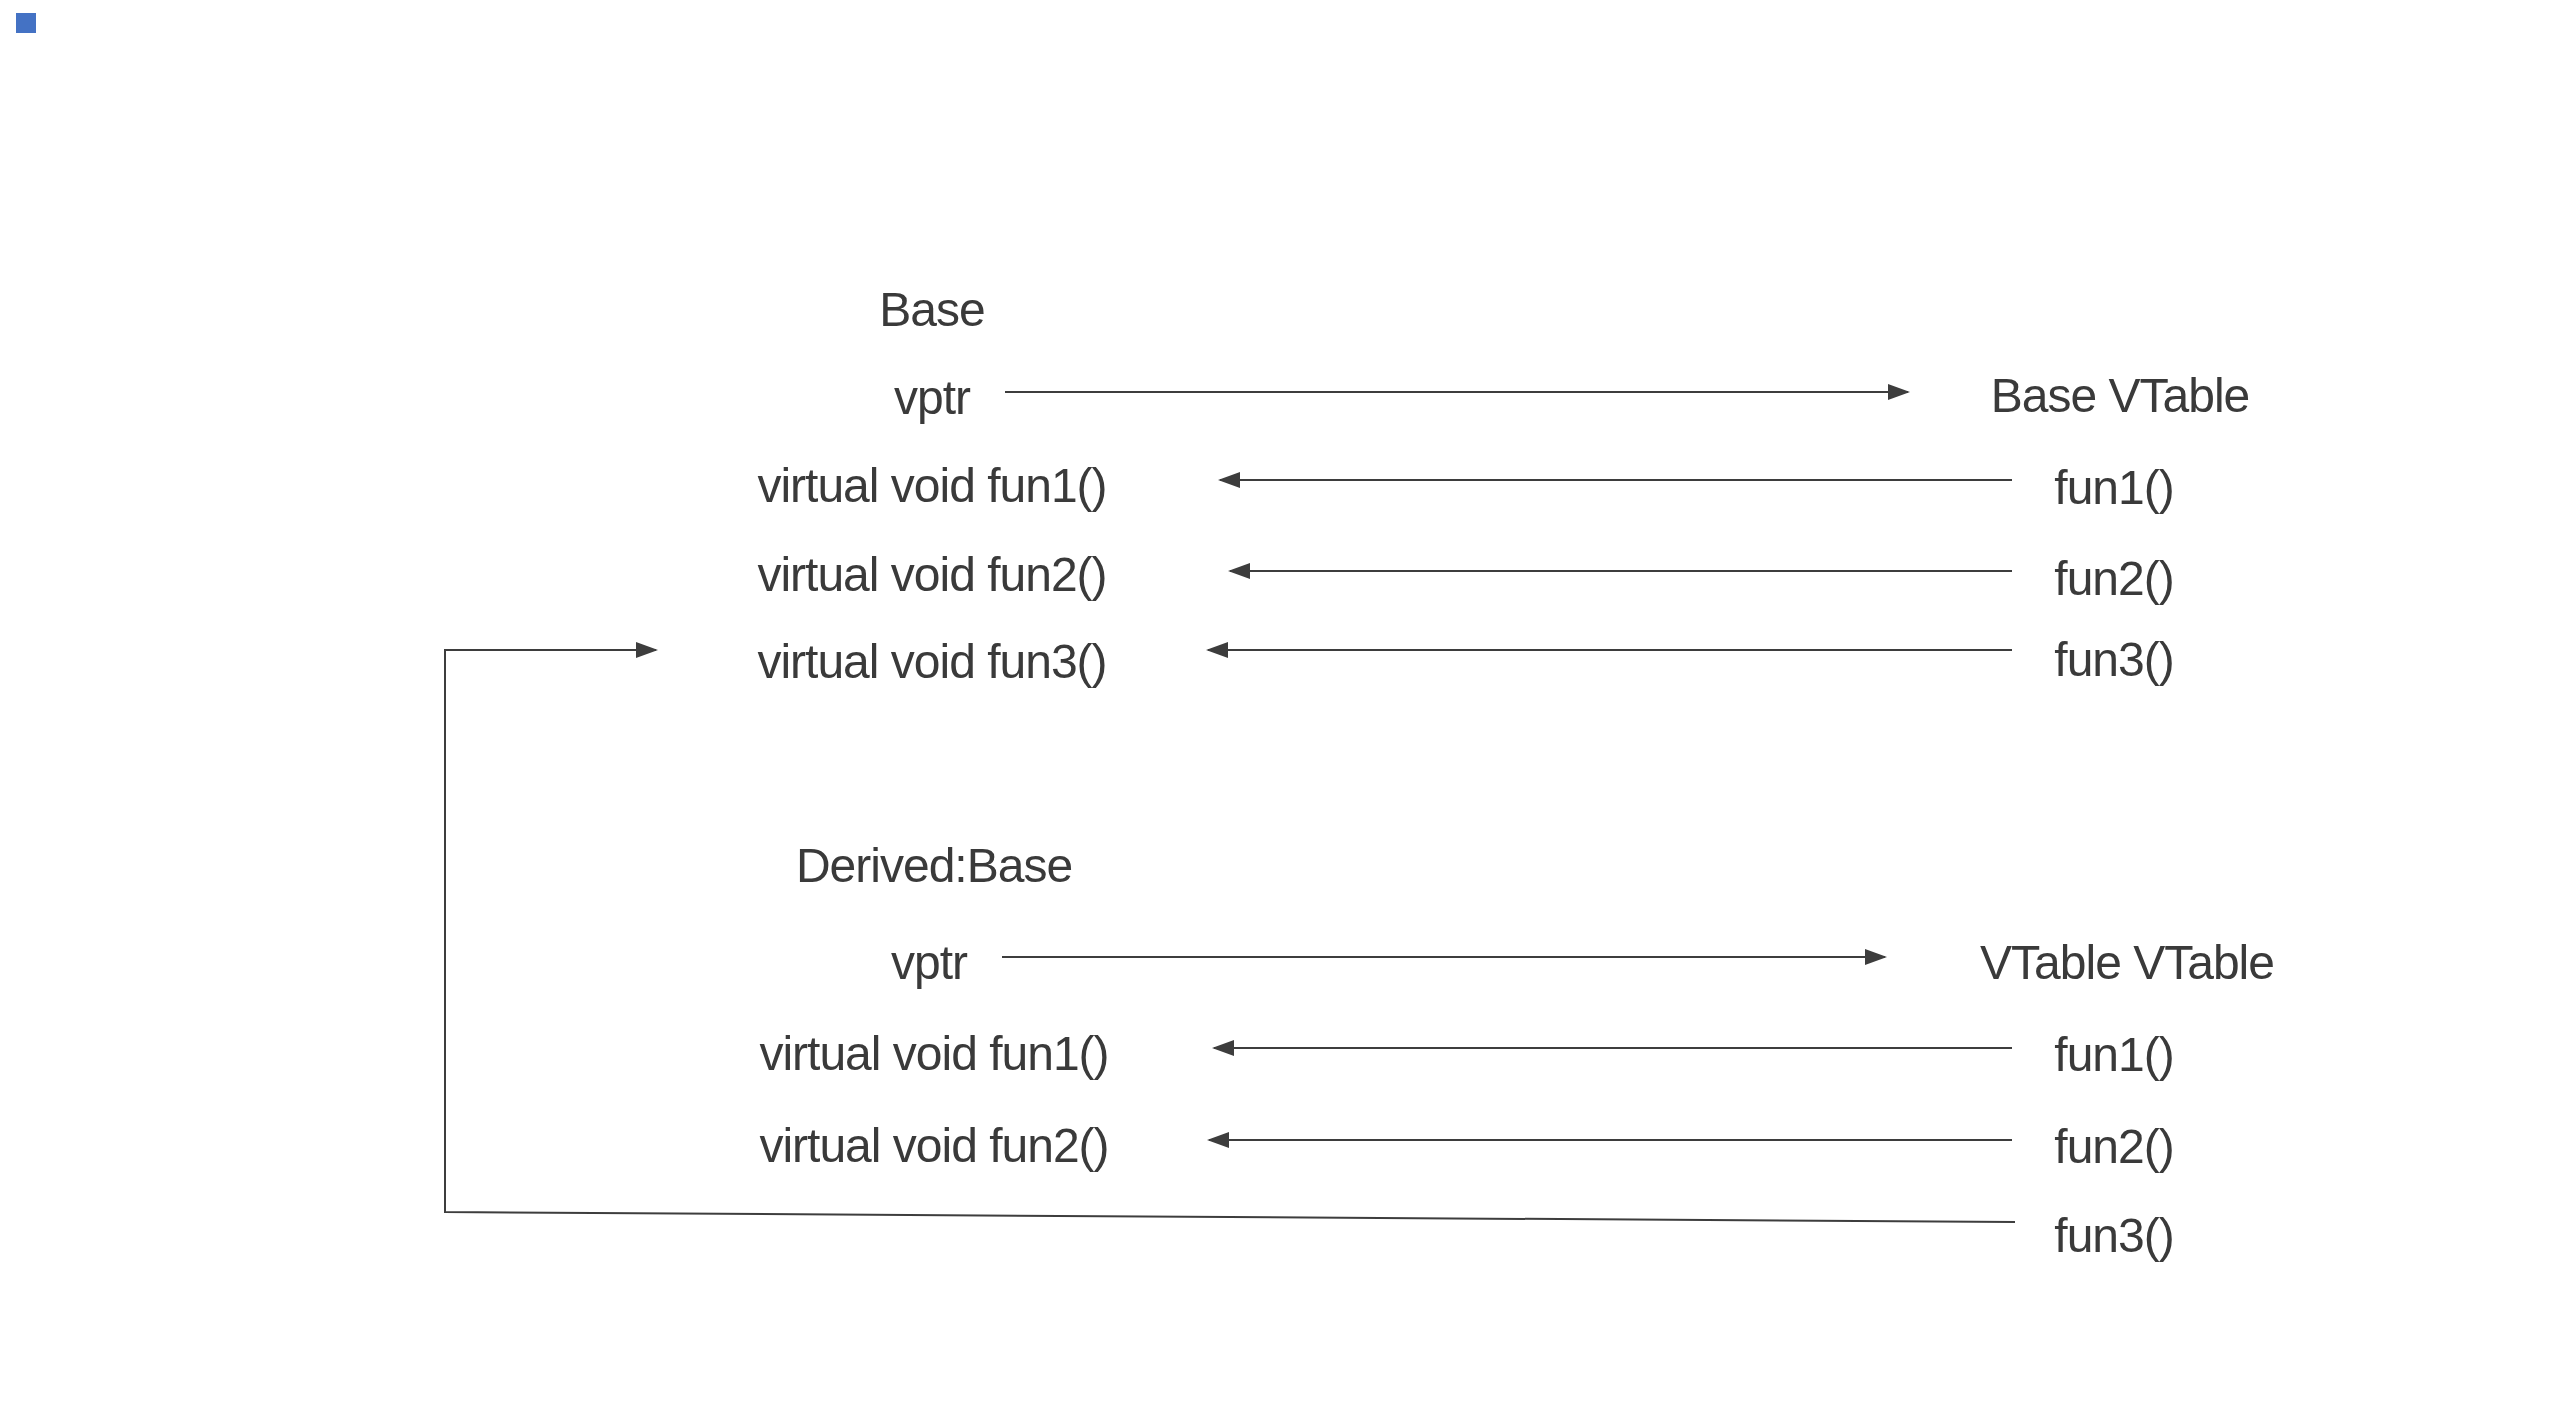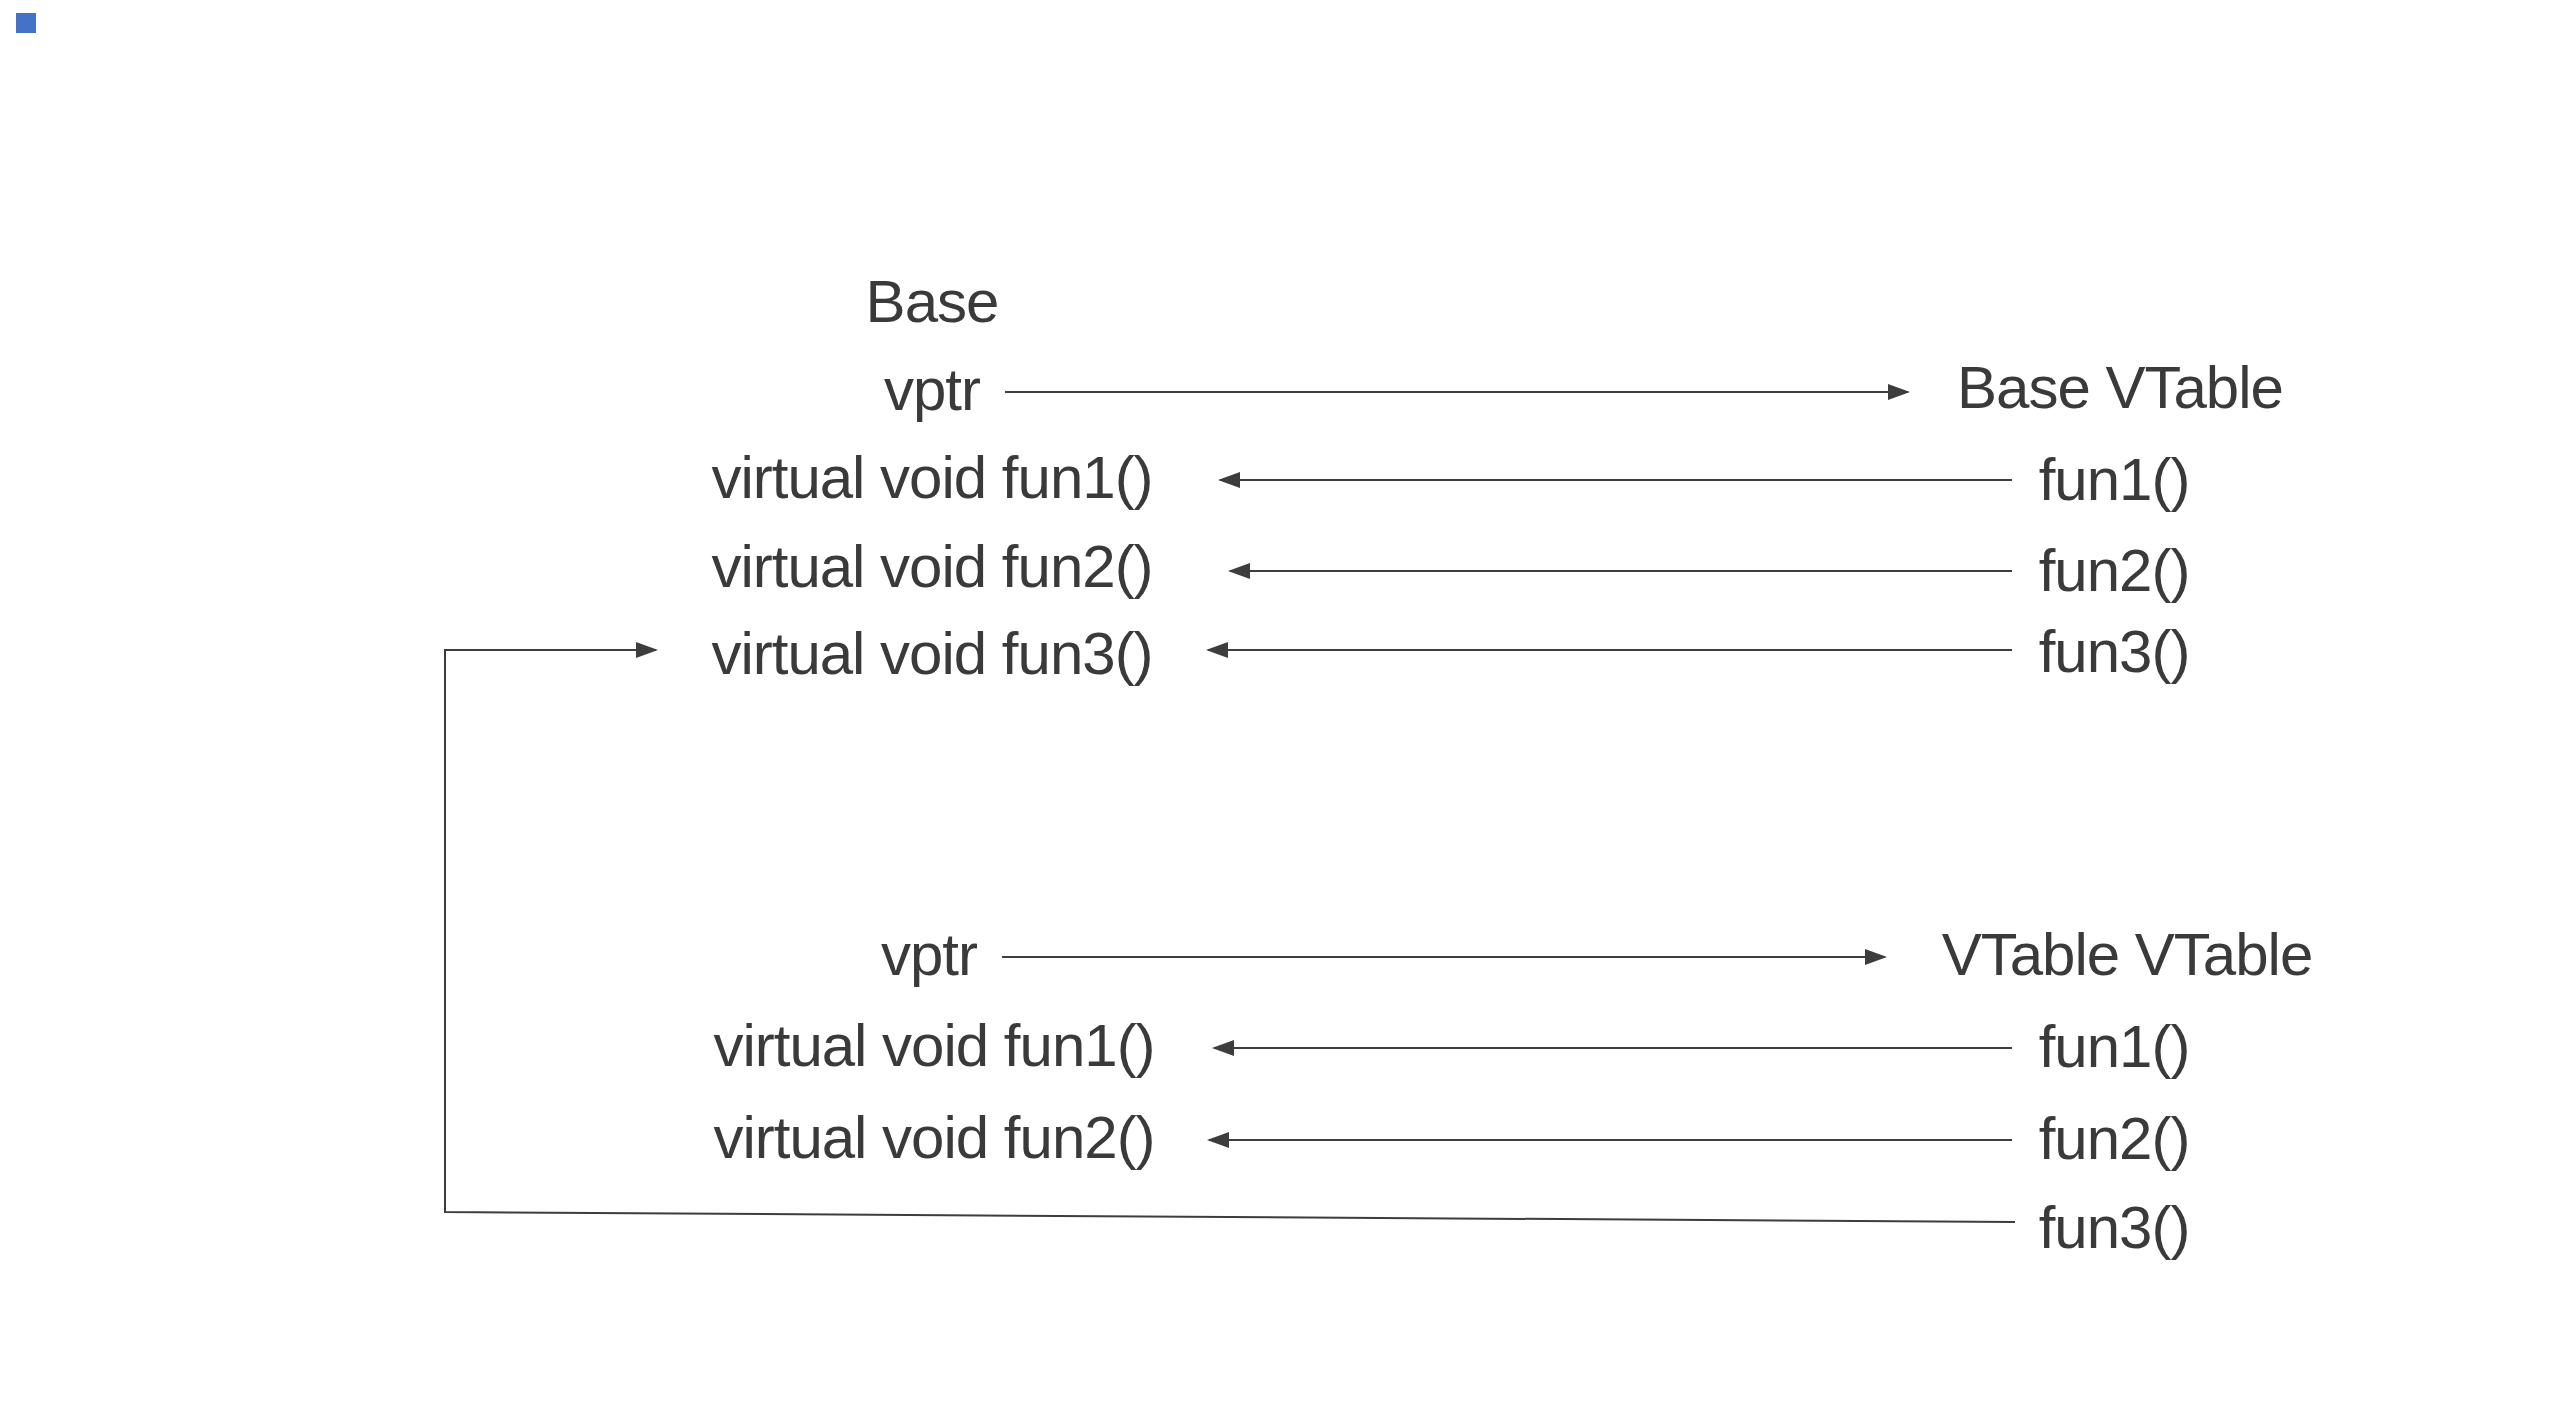--- a/index.html
+++ b/index.html
@@ -11,25 +11,26 @@
     position: relative;
     width: 2554px;
     height: 1428px;
     background: var(--bg, #ffffff);
     font-family: "Liberation Sans", sans-serif;
     overflow: hidden;
   }
   .lbl {
     position: absolute;
     transform: translate(-50%, -50%);
-    font-size: 60px;
+    font-size: 48px;
     letter-spacing: -1px;
     color: var(--text-color, #3a3a3a);
     white-space: nowrap;
     line-height: 1;
+    margin-top: 8px;
   }
   #arrow-layer {
     position: absolute;
     left: 0;
     top: 0;
     width: 2554px;
     height: 1428px;
   }
   #arrow-layer path.link {
     fill: none;
@@ -56,20 +57,21 @@
   <div class="lbl" style="left:932px; top:390px;">vptr</div>
   <div class="lbl" style="left:932px; top:478px;">virtual void fun1()</div>
   <div class="lbl" style="left:932px; top:567px;">virtual void fun2()</div>
   <div class="lbl" style="left:932px; top:654px;text-align:center;">virtual void fun3()</div>
 
   <div class="lbl" style="left:2120px; top:388px;">Base VTable</div>
   <div class="lbl" style="left:2114px; top:480px;">fun1()</div>
   <div class="lbl" style="left:2114px; top:571px;">fun2()</div>
   <div class="lbl" style="left:2114px; top:652px;">fun3()</div>
 
+  <div class="lbl" style="left:934px; top:858px;">Derived:Base</div>
   <div class="lbl" style="left:929px; top:955px;">vptr</div>
   <div class="lbl" style="left:934px; top:1046px;">virtual void fun1()</div>
   <div class="lbl" style="left:934px; top:1138px;">virtual void fun2()</div>
 
   <div class="lbl" style="left:2127px; top:955px;">VTable VTable</div>
   <div class="lbl" style="left:2114px; top:1047px;">fun1()</div>
   <div class="lbl" style="left:2114px; top:1139px;">fun2()</div>
   <div class="lbl" style="left:2114px; top:1228px;">fun3()</div>
 
   <svg id="arrow-layer" viewBox="0 0 2554 1428" xmlns="http://www.w3.org/2000/svg">

